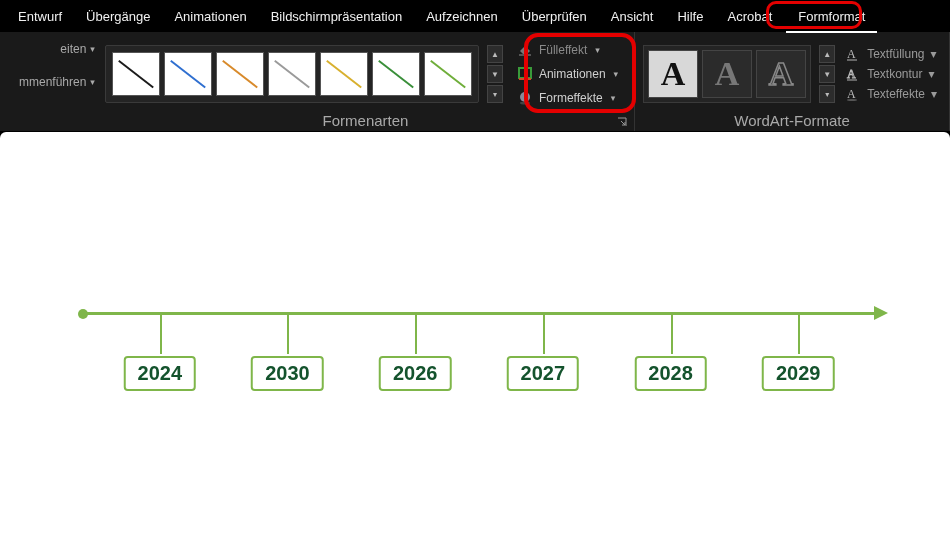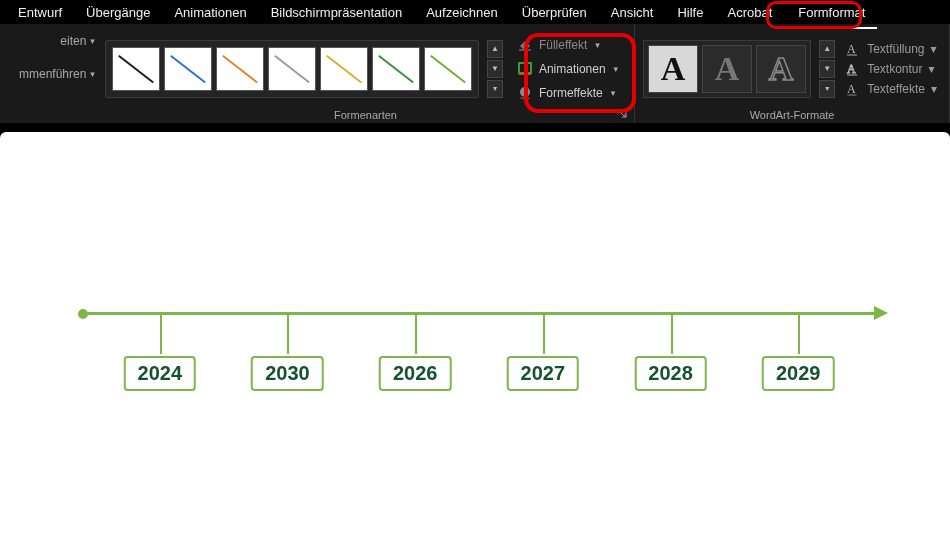--- a/index.html
+++ b/index.html
@@ -10,21 +10,21 @@
     font-family: "Segoe UI", Arial, sans-serif;
     font-size: 13px;
     color: #ddd;
     overflow: hidden;
     position: relative;
   }
   
   .menu-tabs {
     display: flex;
     align-items: center;
-    height: 24px;
+    height: 32px;
     padding: 0 6px;
     gap: 0;
     background: #000;
   }
   .menu-tabs .tab {
     padding: 6px 12px;
     color: #f0f0f0;
     cursor: pointer;
     position: relative;
   }
@@ -61,21 +61,21 @@
     padding: 6px 8px 2px 8px;
   }
   .group-body {
     flex: 1;
     display: flex;
     align-items: center;
     gap: 6px;
   }
   .group-label {
     text-align: center;
-    font-size: 11px;
+    font-size: 15px;
     color: #a9a9a9;
     position: relative;
     padding-top: 2px;
   }
   .group-label .launcher {
     position: absolute;
     right: -2px;
     bottom: 1px;
     width: 12px; height: 12px;
     color: #a9a9a9;

